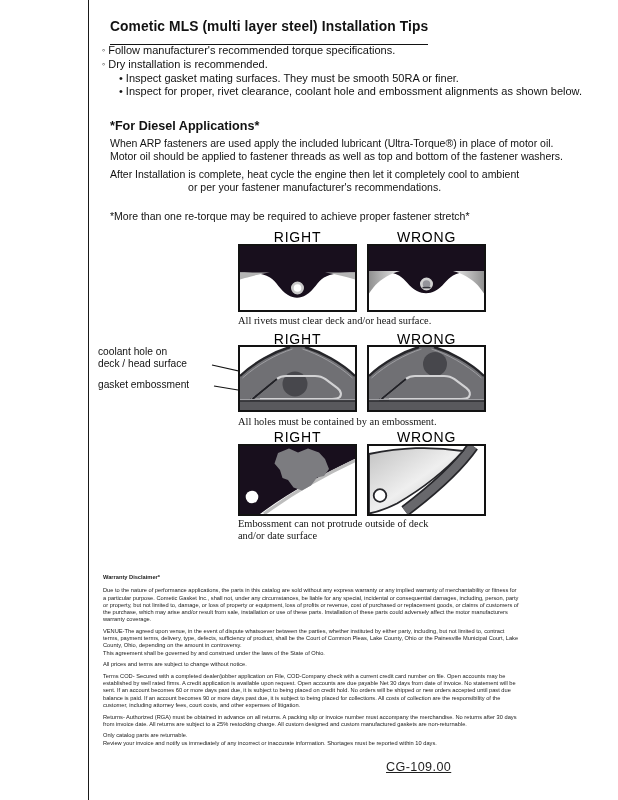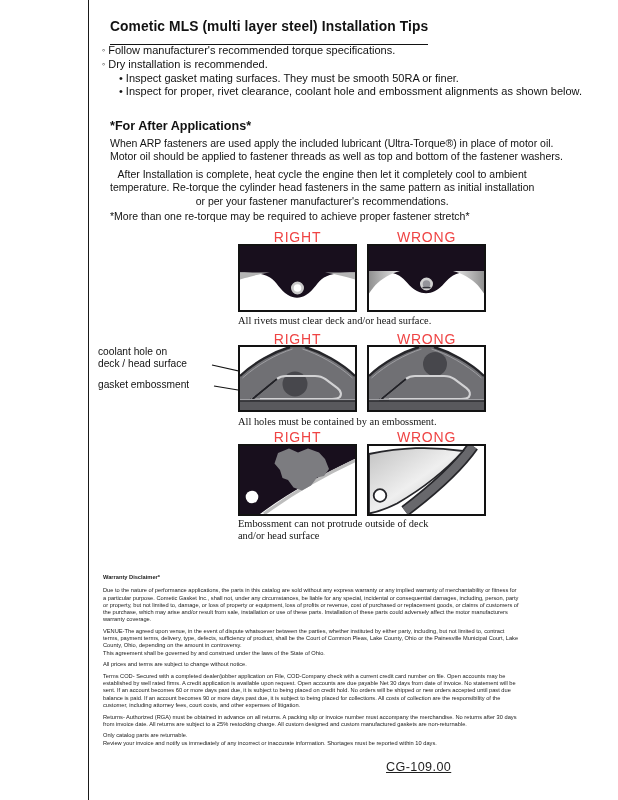--- a/index.html
+++ b/index.html
@@ -12,21 +12,21 @@
   .bullets{left:102px;top:44px;font-size:11px;line-height:13px;}
   .b{white-space:nowrap;}
   .b::before{content:"\25E6";margin-right:3px;font-size:9px;position:relative;top:-1px;}
   .sb{white-space:nowrap;padding-left:17px;}
   .sb::before{content:"\2022";margin-right:3px;}
   .diesel-h{left:110px;top:119px;font-size:12.6px;font-weight:bold;}
   .para{left:110px;font-size:10.5px;line-height:13.4px;white-space:nowrap;}
   .p1{top:137px;}
   .p2{top:168px;text-align:center;}
   .note{top:210px;}
-  .dg-label{width:119px;text-align:center;font-size:14px;letter-spacing:.8px;color:#ef4444;}
+  .dg-label{width:119px;text-align:center;font-size:14px;letter-spacing:.8px;color:#000000;}
   .caption{font-size:10.4px;line-height:11.6px;color:#121212;white-space:nowrap;font-family:Liberation Serif, serif;}
   .dbox{width:119px;}
   svg{display:block;}
   .side-label{font-size:10.2px;line-height:11.6px;text-align:left;width:112px;color:#121212;}
   .fineprint{left:103px;top:574px;width:417px;font-size:5.7px;line-height:7.25px;
              color:#1a1a1a;text-align:left;}
   .fineprint .fp-h{font-weight:bold;margin-bottom:6px;}
   .fineprint p{margin:0 0 4.4px 0;}
   .fineprint p.tight{margin-bottom:0;}
   .footer-code{left:386px;top:760px;font-size:12.6px;letter-spacing:.4px;color:#1f1f1f;text-decoration:underline;}
@@ -40,30 +40,29 @@
 
   <div class="abs title">Cometic MLS (multi layer steel) Installation Tips</div>
 
   <div class="abs bullets">
     <div class="b">Follow manufacturer's recommended torque specifications.</div>
     <div class="b">Dry installation is recommended.</div>
     <div class="sb">Inspect gasket mating surfaces.  They must be smooth 50RA or finer.</div>
     <div class="sb">Inspect for proper, rivet clearance, coolant hole and embossment alignments as shown below.</div>
   </div>
 
-  <div class="abs diesel-h">*For After Applications*</div>
+  <div class="abs diesel-h">*For Diesel Applications*</div>
 
   <div class="abs para p1">
     <div>When ARP fasteners are used apply the included lubricant (Ultra-Torque®) in place of motor oil.</div>
     <div>Motor oil should be applied to fastener threads as well as top and bottom of the fastener washers.</div>
   </div>
 
   <div class="abs para p2">
     <div>After Installation is complete, heat cycle the engine then let it completely cool to ambient</div>
-    <div>temperature. Re-torque the cylinder head fasteners in the same pattern as initial installation</div>
     <div>or per your fastener manufacturer's recommendations.</div>
   </div>
 
   <div class="abs para note">*More than one re-torque may be required to achieve proper fastener stretch*</div>
 
   <div class="abs dg-label" style="left:238px;top:229px;">RIGHT</div>
   <div class="abs dg-label" style="left:367px;top:229px;">WRONG</div>
 
   <div class="abs dbox" style="left:238px;top:244px;">
     <svg width="119" height="68" viewBox="0 0 119 68">
@@ -185,21 +184,21 @@
       <path d="M106,2 C92,22 67,45 38,67" stroke="#26262a" stroke-width="12" fill="none"></path>
       <path d="M106,2 C92,22 67,45 38,67" stroke="#68686c" stroke-width="8.5" fill="none"></path>
       <path d="M2,10 C35,3.5 62,2 96,7 C79,26 54,45.5 30,59.5 C20,64.5 10,68 2,69.5 Z" fill="url(#g3w)" stroke="#26262a" stroke-width="1.8"></path>
       <circle cx="13" cy="51.5" r="6.3" fill="#ffffff" stroke="#26262a" stroke-width="1.8"></circle>
       <rect x="1" y="1" width="117" height="70" fill="none" stroke="#121212" stroke-width="2"></rect>
     </svg>
   </div>
 
   <div class="abs caption" style="left:238px;top:518px;">
     <div>Embossment can not protrude outside of deck</div>
-    <div>and/or head surface</div>
+    <div>and/or date surface</div>
   </div>
 
   <div class="abs fineprint">
     <div class="fp-h">Warranty Disclaimer*</div>
     <p>Due to the nature of performance applications, the parts in this catalog are sold without any express warranty or any implied warranty of merchantability or fitness for a particular purpose.  Cometic Gasket Inc., shall not, under any circumstances, be liable for any special, incidental or consequential damages, including, person, party or property, but not limited to, damage, or loss of property or equipment, loss of profits or revenue, cost of purchased or replacement goods, or claims of customers of the purchase, which may arise and/or result from sale, installation or use of these parts.  Installation of these parts could adversely affect the motor manufacturers warranty coverage.</p>
     <p class="tight">VENUE-The agreed upon venue, in the event of dispute whatsoever between the parties, whether instituted by either party, including, but not limited to, contract terms, payment terms, delivery, type, defects, sufficiency of product, shall be the Court of Common Pleas, Lake County, Ohio or the Painesville Municipal Court, Lake County, Ohio, depending on the amount in controversy.</p>
     <p>This agreement shall be governed by and construed under the laws of the State of Ohio.</p>
     <p>All prices and terms are subject to change without notice.</p>
     <p>Terms COD- Secured with a completed dealer/jobber application on File, COD-Company check with a current credit card number on file.  Open accounts may be established by well rated firms.  A credit application is available upon request.  Open accounts are due payable Net 30 days from date of invoice.  No statement will be sent.  If an account becomes 60 or more days past due, it is subject to being placed on credit hold.  No orders will be shipped or new orders accepted until past due balance is paid.  If an account becomes 90 or more days past due, it is subject to being placed for collections.  All costs of collection are the responsibility of the customer, including attorney fees, court costs, and other expenses of litigation.</p>
     <p>Returns- Authorized (RGA) must be obtained in advance on all returns.  A packing slip or invoice number must accompany the merchandise.  No returns after 30 days from invoice date.  All returns are subject to a 25% restocking charge.  All custom designed and custom manufactured gaskets are non-returnable.</p>

